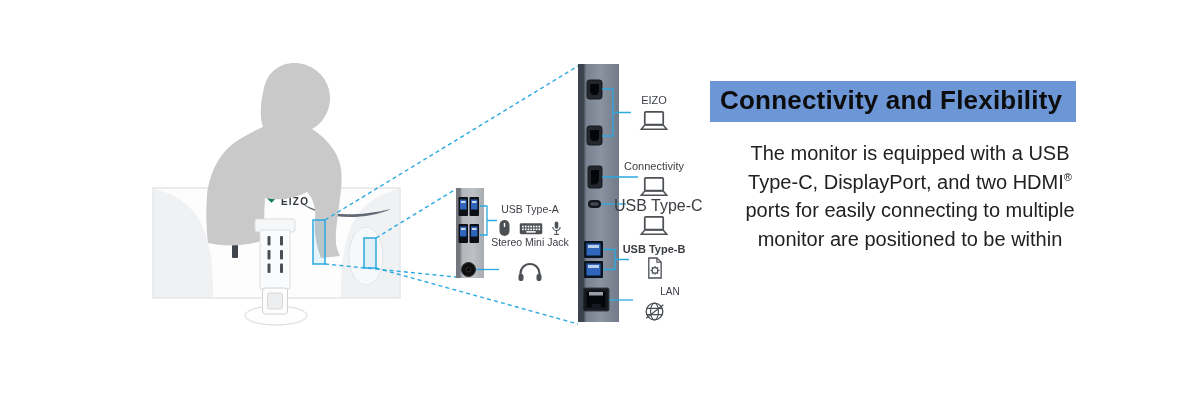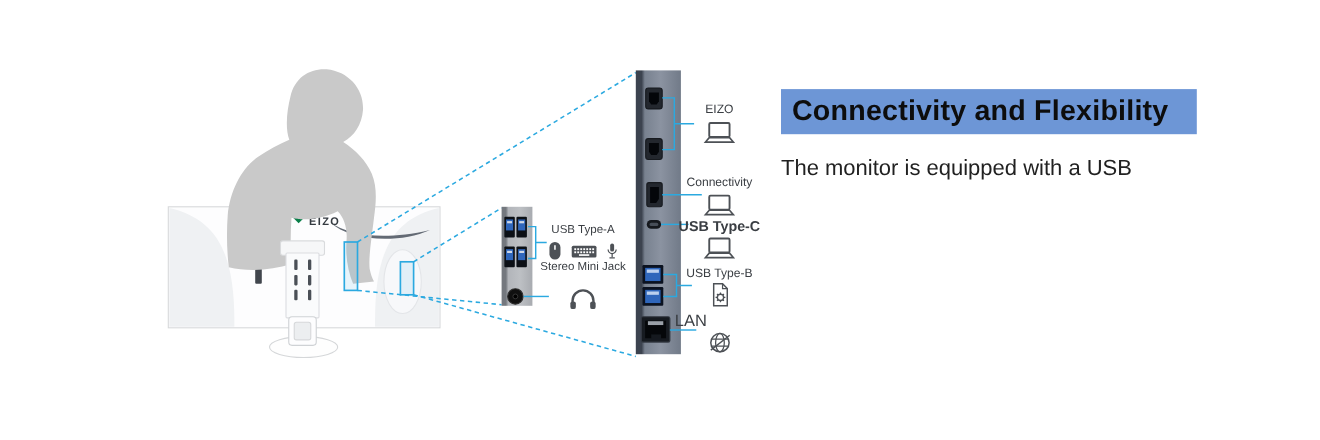--- a/index.html
+++ b/index.html
@@ -3,22 +3,22 @@
 <meta charset="utf-8">
 <style>
   html,body{margin:0;padding:0;background:#fff;}
   #canvas{position:relative;width:1200px;height:400px;background:#ffffff;overflow:hidden;
           font-family:"Liberation Sans",sans-serif;}
   #illustration{position:absolute;left:0;top:0;}
   .label{position:absolute;font-size:10.5px;color:#3a3e43;text-align:center;white-space:nowrap;line-height:12px;}
   .icon-row{position:absolute;display:flex;align-items:center;justify-content:center;gap:6px;}
   .icon-wrap{position:absolute;display:flex;align-items:center;justify-content:center;}
   .heading{position:absolute;left:710px;top:81px;display:inline-block;background:#6D96D6;
-           color:#0d0d0d;font-size:26px;font-weight:bold;padding:4px 26px 6px 10px;letter-spacing:0.2px;}
-  .paragraph{position:absolute;left:710px;top:139px;width:400px;font-size:20px;color:#212121;}
+           color:#0d0d0d;font-size:26px;font-weight:bold;padding:4px 14px 6px 10px;letter-spacing:0.2px;}
+  .paragraph{position:absolute;left:710px;top:139px;width:400px;font-size:20px;color:#212121;text-align:center;}
   .paragraph .pline{line-height:28.6px;height:28.6px;white-space:nowrap;}
   .paragraph sup{font-size:11px;line-height:0;}
 </style>
 </head>
 <body>
 
 <div id="canvas">
 
   <svg id="illustration" width="700" height="400" viewBox="0 0 700 400">
     <defs>
@@ -221,56 +221,59 @@
   </div>
 
   <div class="label" style="left:614px;top:160px;width:80px;font-size:11px;">Connectivity</div>
   <div class="icon-wrap" style="left:638px;top:175px;width:32px;height:22px;">
     <svg width="30" height="21" viewBox="0 0 26 18">
       <rect x="5" y="1.5" width="16" height="11" rx="1" stroke="#4d5156" stroke-width="1.5" fill="none"></rect>
       <path d="M2,16.5 h22 l-3,-3.5 H5 Z" stroke="#4d5156" stroke-width="1.3" fill="none"></path>
     </svg>
   </div>
 
-  <div class="label" style="left:614px;top:200px;width:80px;font-size:13px;font-weight:bold;">USB Type-C</div>
+  <div class="label" style="left:614px;top:200px;width:80px;font-size:16px;">USB Type-C</div>
   <div class="icon-wrap" style="left:638px;top:214px;width:32px;height:22px;">
     <svg width="30" height="21" viewBox="0 0 26 18">
       <rect x="5" y="1.5" width="16" height="11" rx="1" stroke="#4d5156" stroke-width="1.5" fill="none"></rect>
       <path d="M2,16.5 h22 l-3,-3.5 H5 Z" stroke="#4d5156" stroke-width="1.3" fill="none"></path>
     </svg>
   </div>
 
-  <div class="label" style="left:614px;top:243px;width:80px;font-size:11px;">USB Type-B</div>
+  <div class="label" style="left:614px;top:243px;width:80px;font-size:11px;font-weight:bold;">USB Type-B</div>
   <div class="icon-wrap" style="left:645px;top:256px;width:19px;height:24px;">
     <svg width="19" height="24" viewBox="0 0 20 24">
       <path d="M4,1.5 h8.5 L17,6 V22.5 H4 Z" stroke="#4d5156" stroke-width="1.4" fill="none"></path>
       <path d="M12.5,1.5 V6 H17" stroke="#4d5156" stroke-width="1.2" fill="none"></path>
       <circle cx="10.5" cy="14.5" r="3" stroke="#4d5156" stroke-width="1.3" fill="none"></circle>
       <g stroke="#4d5156" stroke-width="1.2">
         <line x1="10.5" y1="9.8" x2="10.5" y2="11.2"></line>
           <line x1="10.5" y1="17.8" x2="10.5" y2="19.2"></line>
         <line x1="5.8" y1="14.5" x2="7.2" y2="14.5"></line>
           <line x1="13.8" y1="14.5" x2="15.2" y2="14.5"></line>
         <line x1="7.2" y1="11.2" x2="8.2" y2="12.2"></line>
           <line x1="12.8" y1="16.8" x2="13.8" y2="17.8"></line>
         <line x1="13.8" y1="11.2" x2="12.8" y2="12.2"></line>
           <line x1="8.2" y1="16.8" x2="7.2" y2="17.8"></line>
       </g>
     </svg>
   </div>
 
-  <div class="label" style="left:604px;top:286px;width:48px;font-size:15px;">LAN</div>
+  <div class="label" style="left:646px;top:286px;width:48px;font-size:10px;">LAN</div>
   <div class="icon-wrap" style="left:642px;top:300px;width:25px;height:22px;">
     <svg width="25" height="21" viewBox="0 0 24 20">
       <circle cx="12" cy="10" r="8" stroke="#4d5156" stroke-width="1.3" fill="none"></circle>
       <ellipse cx="12" cy="10" rx="3.8" ry="8" stroke="#4d5156" stroke-width="1.1" fill="none"></ellipse>
       <path d="M4.8,7 H19.2 M4.8,13 H19.2" stroke="#4d5156" stroke-width="1.1" fill="none"></path>
       <line x1="4" y1="16.5" x2="20.5" y2="3.5" stroke="#4d5156" stroke-width="1.2"></line>
     </svg>
   </div>
 
   <div class="heading">Connectivity and Flexibility</div>
 
   <div class="paragraph">
     <div class="pline"><span>The monitor is equipped with a USB</span></div>
+    <div class="pline"><span>Type-C, DisplayPort, and two HDMI</span><sup>®</sup></div>
+    <div class="pline"><span>ports for easily connecting to multiple</span></div>
+    <div class="pline"><span>monitor are positioned to be within</span></div>
   </div>
 
 </div>
 
 </body></html>

